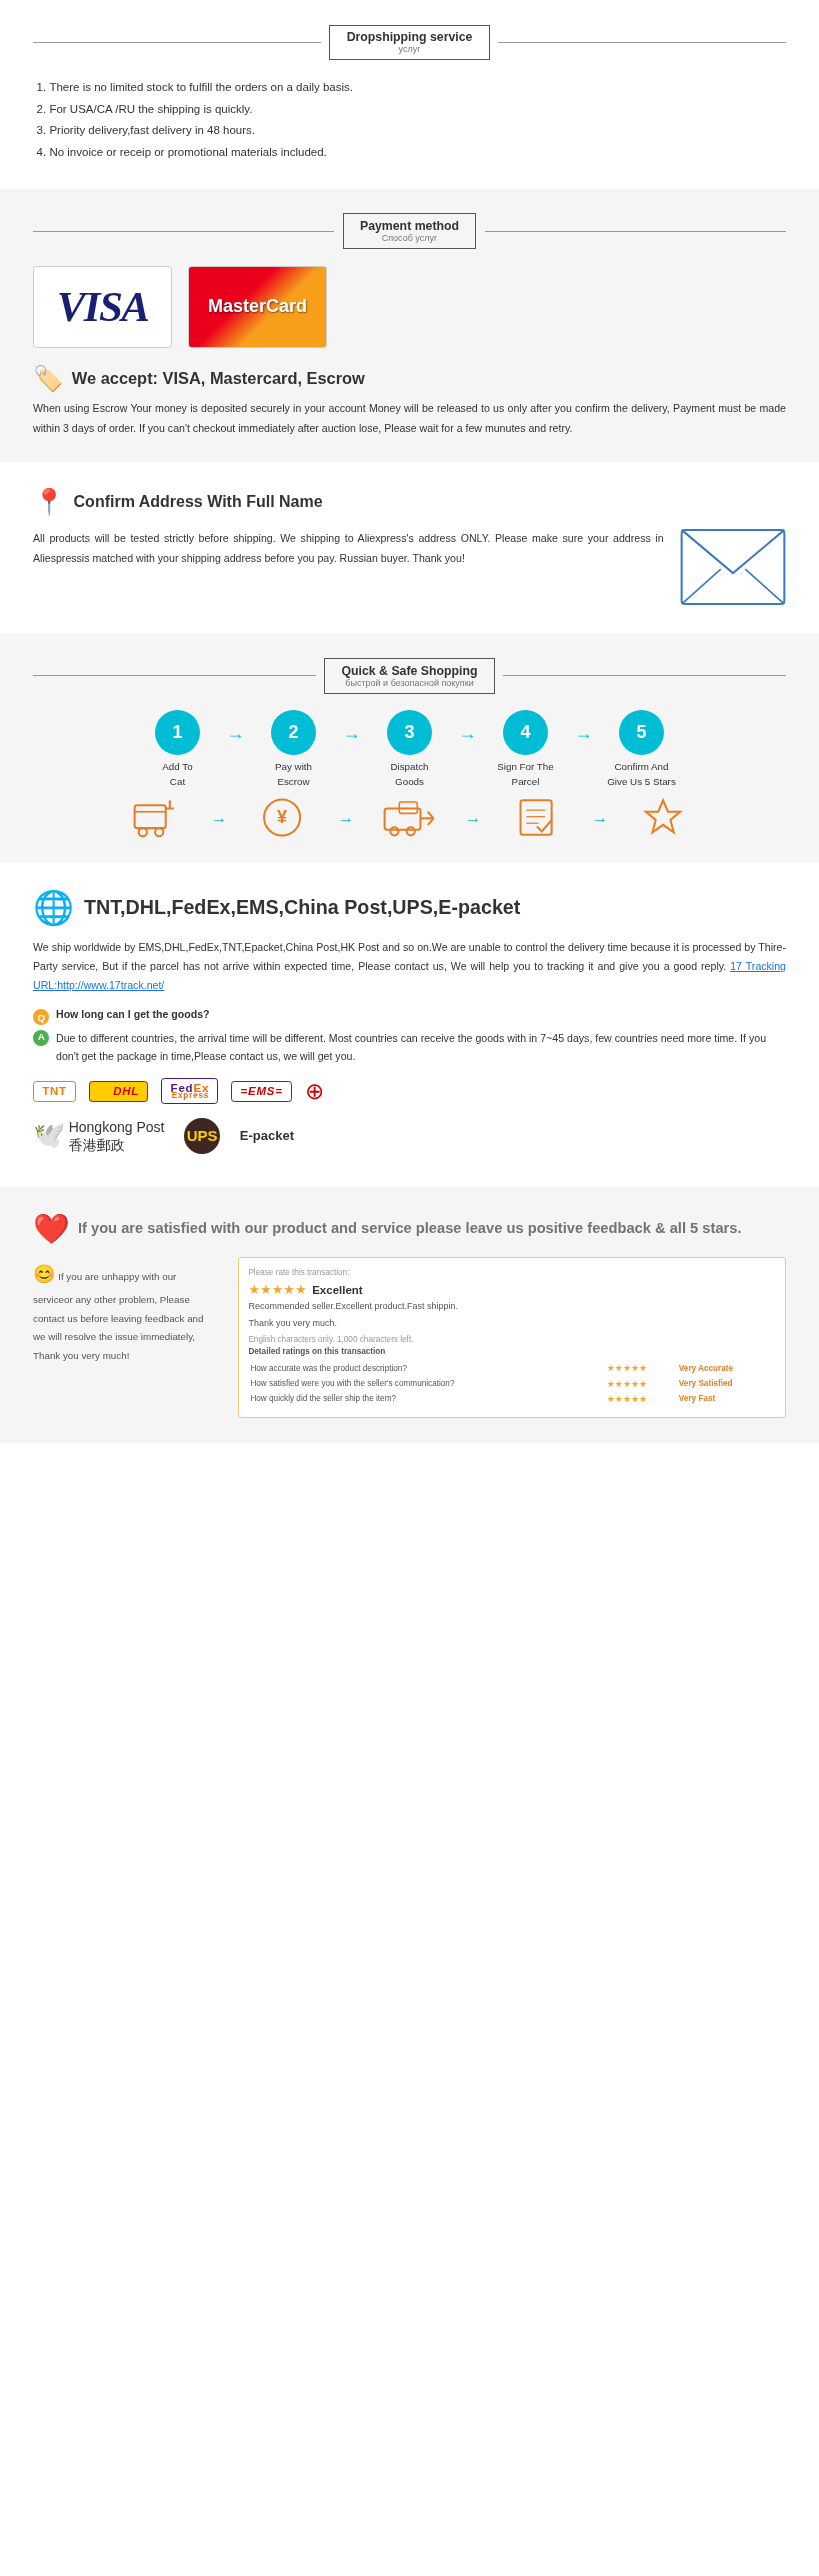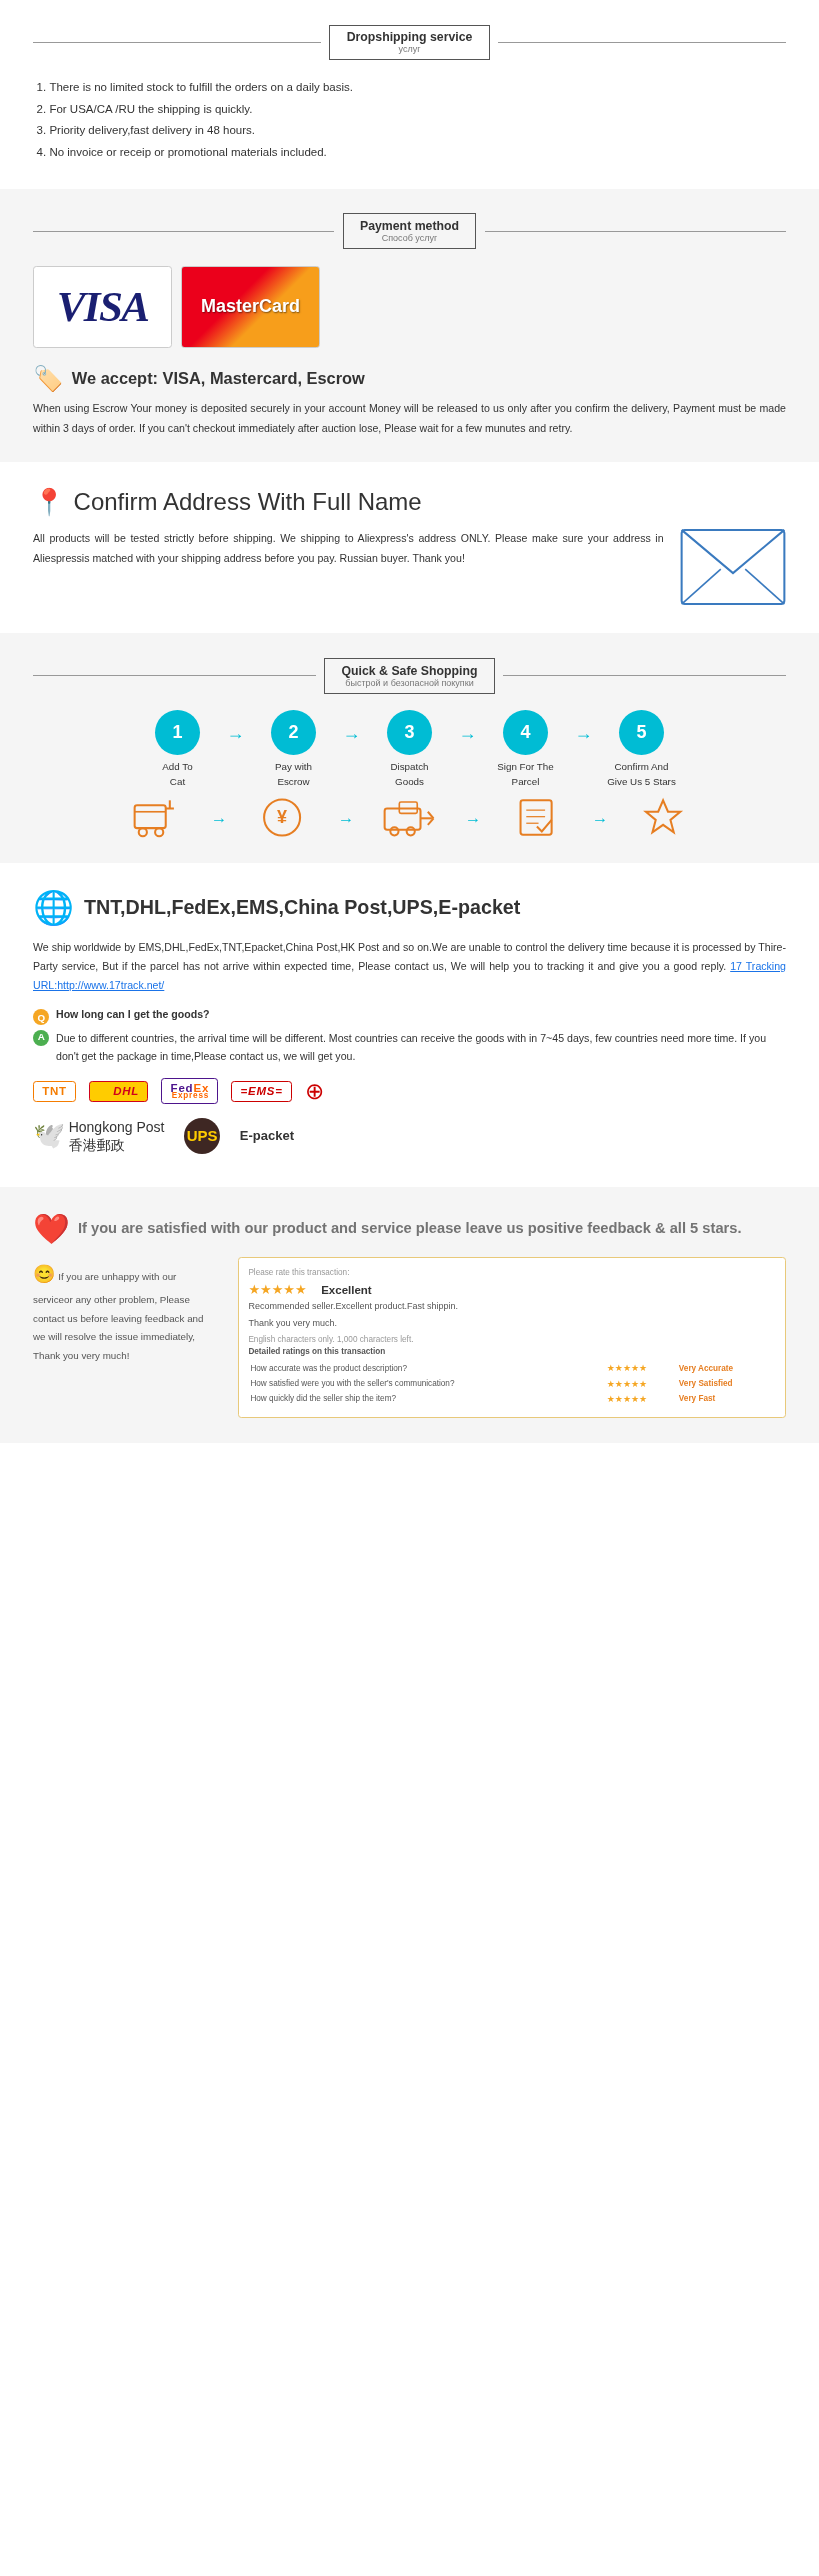--- a/index.html
+++ b/index.html
@@ -26,21 +26,21 @@
     .section-title-box .title-sub {
       font-size: 9px; color: #777;
     }
 
     
     .drop-list { padding-left: 16.4px; }
     .drop-list li { font-size: 11.5px; color: #333; line-height: 1.9; }
 
     
     .payment-section { background: #f5f5f5; padding: 24.6px 33px; }
-    .payment-logos { display: flex; gap: 9px; margin: 16.4px 0; }
+    .payment-logos { display: flex; gap: 16px; margin: 16.4px 0; }
     .visa-box {
       width: 139px; height: 82px;
       border: 0.8px solid #ccc; background: #fff;
       display: flex; align-items: center; justify-content: center;
       border-radius: 3.3px;
     }
     .visa-text {
       font-size: 43px; font-weight: 900; font-style: italic;
       color: #1a1f71; letter-spacing: -1.6px;
       font-family: 'Times New Roman', serif;
@@ -58,21 +58,21 @@
     }
     .accept-row { display: flex; align-items: center; gap: 8.2px; margin: 8.2px 0 6.6px; }
     .accept-icon { font-size: 24.6px; }
     .accept-title { font-size: 16.4px; font-weight: bold; color: #333; }
     .accept-text { font-size: 10.6px; color: #333; line-height: 1.8; text-align: justify; }
 
     
     .address-section { padding: 24.6px 33px; background: #fff; }
     .address-header { display: flex; align-items: center; gap: 8.2px; margin-bottom: 9.8px; }
     .addr-icon { font-size: 26px; color: #f5a623; }
-    .addr-title { font-size: 24px; font-weight: normal; color: #333; }
+    .addr-title { font-size: 16px; font-weight: bold; color: #333; }
     .address-content { display: flex; gap: 16.4px; align-items: flex-start; }
     .address-text { font-size: 10.6px; color: #333; line-height: 1.9; flex: 1; text-align: justify; }
     .envelope-svg { width: 106px; flex-shrink: 0; }
 
     
     .shopping-section { background: #f5f5f5; padding: 24.6px 33px; }
     .steps-row { display: flex; align-items: flex-start; justify-content: center; gap: 0; margin: 16.4px 0 8.2px; }
     .step-item { display: flex; flex-direction: column; align-items: center; width: 98px; }
     .step-circle {
       width: 45px; height: 45px; border-radius: 50%;
@@ -131,21 +131,21 @@
     .fb-text { font-size: 14.7px; font-weight: bold; color: #737373; line-height: 1.5; }
     .fb-content { display: flex; gap: 24.6px; align-items: flex-start; }
     .fb-left { font-size: 9.8px; color: #555; line-height: 1.9; width: 180px; }
     .fb-right { flex: 1; }
     .feedback-card {
       background: #fff; border: 0.8px solid #e8c97a;
       padding: 9.8px; border-radius: 3.3px; font-size: 9px;
     }
     .fb-card-top { color: #999; font-size: 8.2px; margin-bottom: 4.9px; }
     .fb-stars { color: #f5a623; font-size: 13px; display: inline-block; }
-    .fb-excellent { font-size: 11.5px; font-weight: bold; color: #333; display: inline; margin-left: 12px; }
+    .fb-excellent { font-size: 11.5px; font-weight: bold; color: #333; display: inline; margin-left: 3px; }
     .fb-review { font-size: 9px; color: #555; margin: 3.3px 0; line-height: 1.5; }
     .fb-chars { font-size: 8.2px; color: #999; margin: 4.9px 0 3.3px; }
     .fb-detailed { font-size: 8.2px; color: #555; font-weight: bold; margin: 3.3px 0; }
     .fb-ratings-table { width: 100%; font-size: 8.2px; color: #555; }
     .fb-ratings-table td { padding: 1.6px 0; }
     .fb-rating-stars { color: #f5a623; font-size: 9px; }
     .fb-rating-label { color: #e67e22; font-size: 8.2px; font-weight: bold; text-align: left; }
     .smiley-icon { font-size: 18px; color: #f5a623; }
   </style>
 </head>

